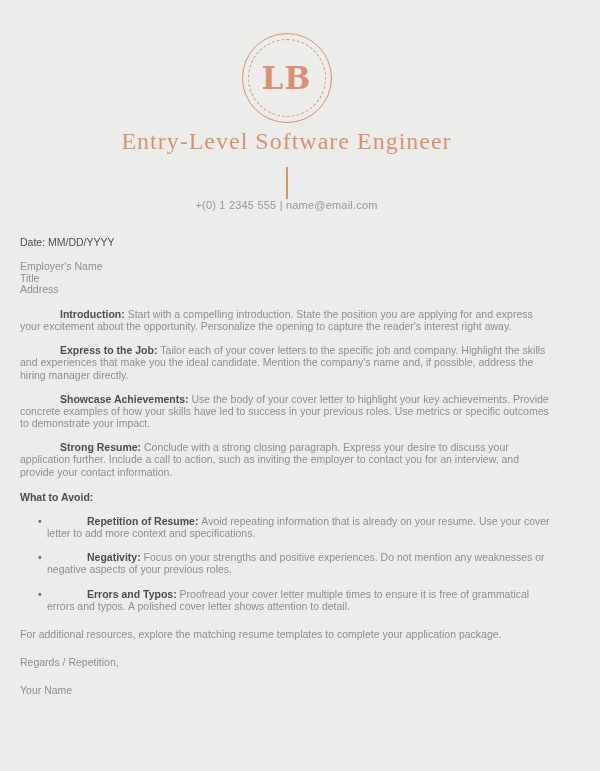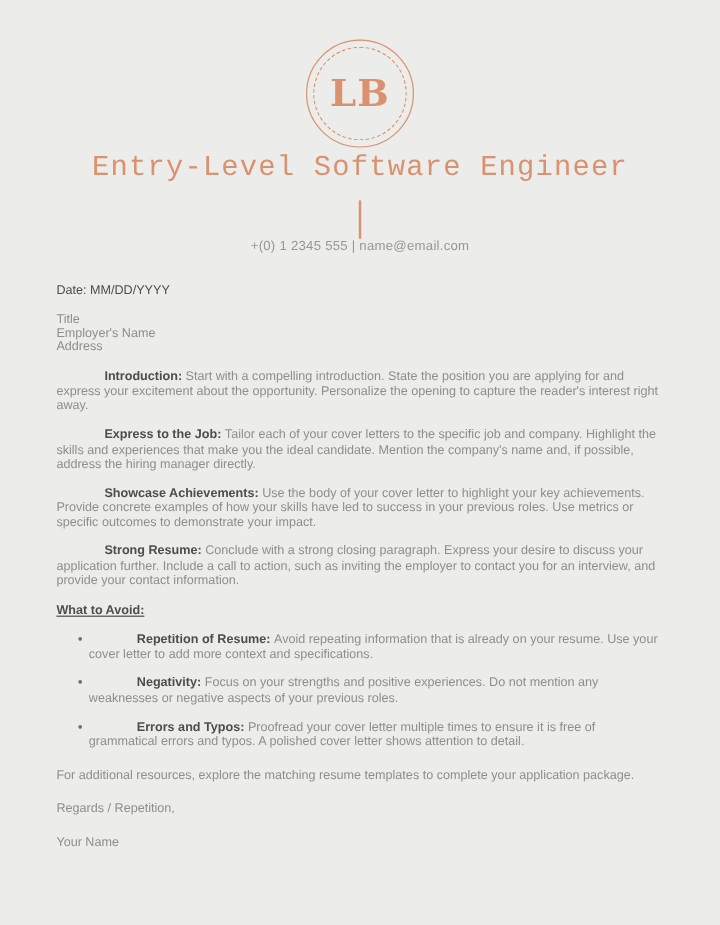--- a/index.html
+++ b/index.html
@@ -5,21 +5,21 @@
   html, body { margin: 0; padding: 0; }
   body {
     width: 600px; height: 771px;
     background: #ececea;
     font-family: "Liberation Sans", sans-serif;
     overflow: hidden;
   }
   .page {
     box-sizing: border-box;
     width: 600px; height: 771px;
-    padding: 33px 47px 0 47px;
+    padding: 33px 47px 0 20px;
   }
   
   .letter-header { text-align: center; }
   .logo {
     width: 88px; height: 88px;
     margin: 0 auto;
     border: 1px solid #d9916f;
     border-radius: 50%;
     display: flex; align-items: center; justify-content: center;
   }
@@ -40,21 +40,21 @@
     margin: 12px 0 0 0;
     font-family: "DejaVu Serif", serif;
     font-weight: bold;
     font-size: 33px;
     line-height: 1;
     color: #d9916f;
     letter-spacing: 0.5px;
   }
   .person-title {
     margin: 6px 0 0 0;
-    font-family: Liberation Mono, monospace;
+    font-family: Liberation Serif, serif;
     font-weight: normal;
     font-size: 24px;
     line-height: 1;
     color: #d9916f;
     letter-spacing: 1px;
   }
   .vdivider {
     width: 2px; height: 32px;
     background: #d9916f;
     margin: 14px auto 0 auto;
@@ -77,21 +77,20 @@
     color: #4d4d4d;
   }
   .recipient-block { margin: 0 0 2px 0; }
   .recipient-line { line-height: 1.1; }
   .para { margin: 12px 0 0 0; }
   .para .lead, .avoid-item .lead { font-weight: bold; color: #4d4d4d; margin-left: 40px; }
   .avoid-heading {
     margin: 13px 0 0 0;
     font-weight: bold;
     color: #4d4d4d;
-    text-decoration: underline;
   }
   .avoid-list {
     list-style: none;
     margin: 6px 0 0 0;
     padding: 0 0 0 18px;
   }
   .avoid-item { margin: 12px 0 0 0; display: flex; }
   .avoid-item .bullet {
     flex: 0 0 9px;
     color: #6f6f6f;
@@ -113,22 +112,22 @@
     </div>
     <h2 class="person-title">Entry-Level Software Engineer</h2>
     <div class="vdivider"></div>
     <div class="contact">+(0) 1 2345 555 | name@email.com</div>
   </header>
 
   <main class="letter-body">
     <p class="date-line">Date: MM/DD/YYYY</p>
 
     <div class="recipient-block">
+        <div class="recipient-line">Employer's Name</div>
         <div class="recipient-line">Title</div>
-        <div class="recipient-line">Employer's Name</div>
         <div class="recipient-line">Address</div>
       </div>
 
     <div>
         <p class="para"><span class="lead">Introduction: </span>Start with a compelling introduction. State the position you are applying for and express your excitement about the opportunity. Personalize the opening to capture the reader's interest right away.</p>
         <p class="para"><span class="lead">Express to the Job: </span>Tailor each of your cover letters to the specific job and company. Highlight the skills and experiences that make you the ideal candidate. Mention the company's name and, if possible, address the hiring manager directly.</p>
         <p class="para"><span class="lead">Showcase Achievements: </span>Use the body of your cover letter to highlight your key achievements. Provide concrete examples of how your skills have led to success in your previous roles. Use metrics or specific outcomes to demonstrate your impact.</p>
         <p class="para"><span class="lead">Strong Resume: </span>Conclude with a strong closing paragraph. Express your desire to discuss your application further. Include a call to action, such as inviting the employer to contact you for an interview, and provide your contact information.</p>
       </div>
 

